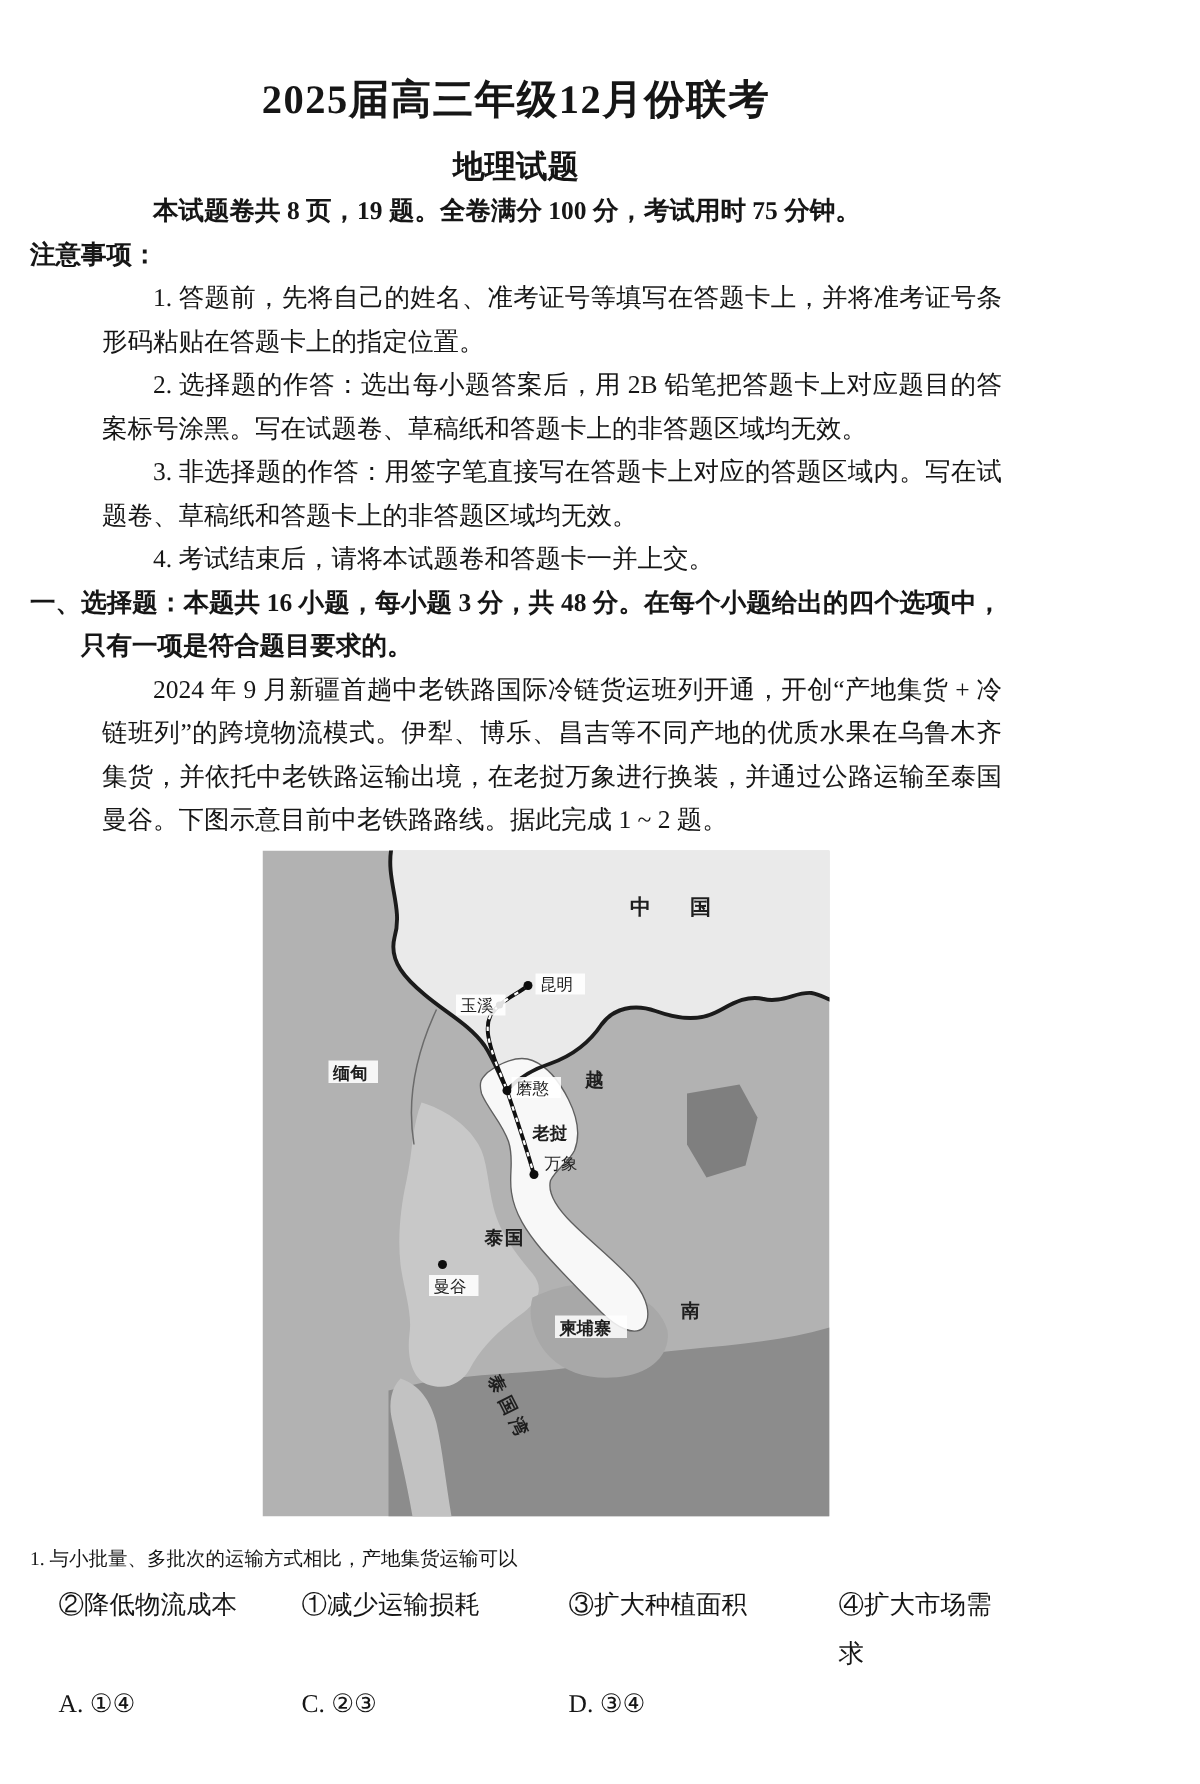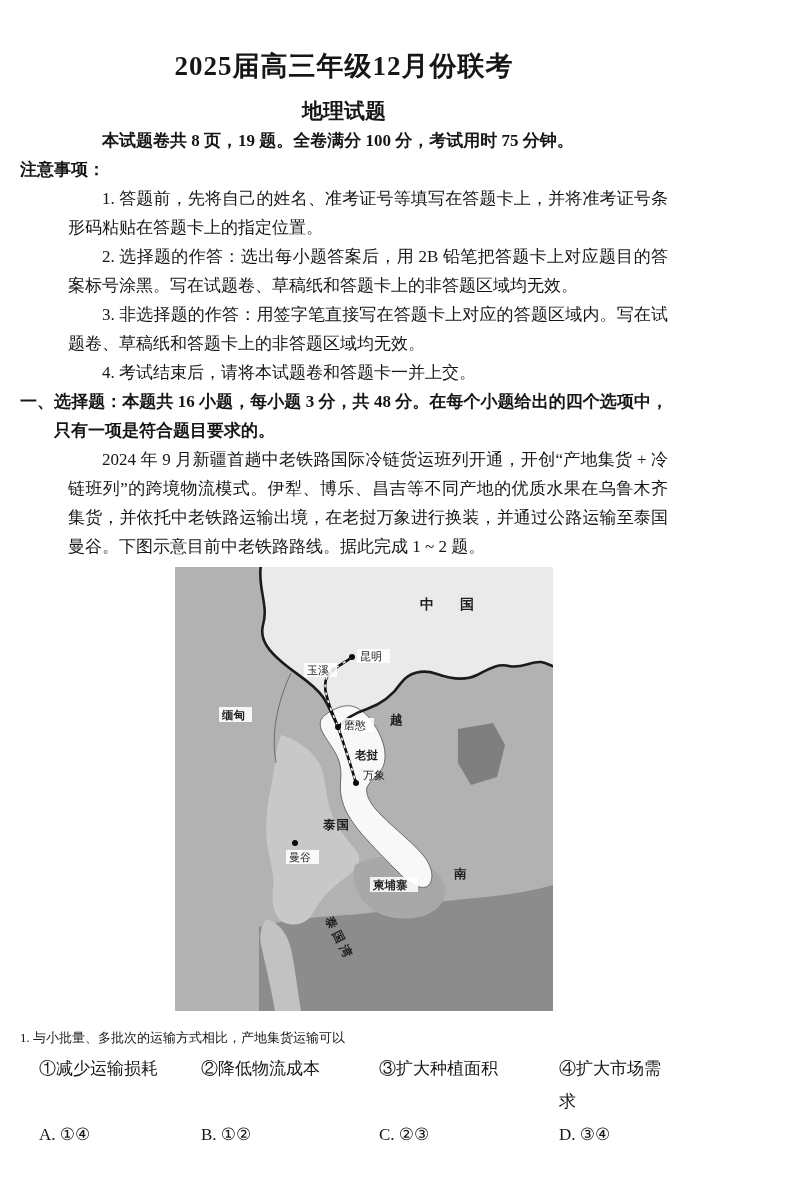--- a/index.html
+++ b/index.html
@@ -157,27 +157,26 @@
       <text x="148" y="262" font-size="12.5" font-weight="bold" letter-spacing="1">泰国</text>
       <text x="114" y="294" font-size="11">曼谷</text>
       <text x="198" y="322" font-size="11.5" font-weight="bold">柬埔寨</text>
       <text x="150" y="352" font-size="12" font-weight="bold" letter-spacing="4" fill="#2c2c2c" transform="rotate(63 150 352)">泰国湾</text>
     </svg>
   </div>
 
   <p class="stem">1. 与小批量、多批次的运输方式相比，产地集货运输可以</p>
 
   <div class="grid-row">
+    <span>②降低物流成本</span>
     <span>①减少运输损耗</span>
-    <span>②降低物流成本</span>
     <span>③扩大种植面积</span>
     <span>④扩大市场需求</span>
   </div>
 
   <div class="grid-row">
     <span>A. ①④</span>
-    <span>B. ①②</span>
     <span>C. ②③</span>
     <span>D. ③④</span>
   </div>
 
 
 </div>
 
 </body></html>

